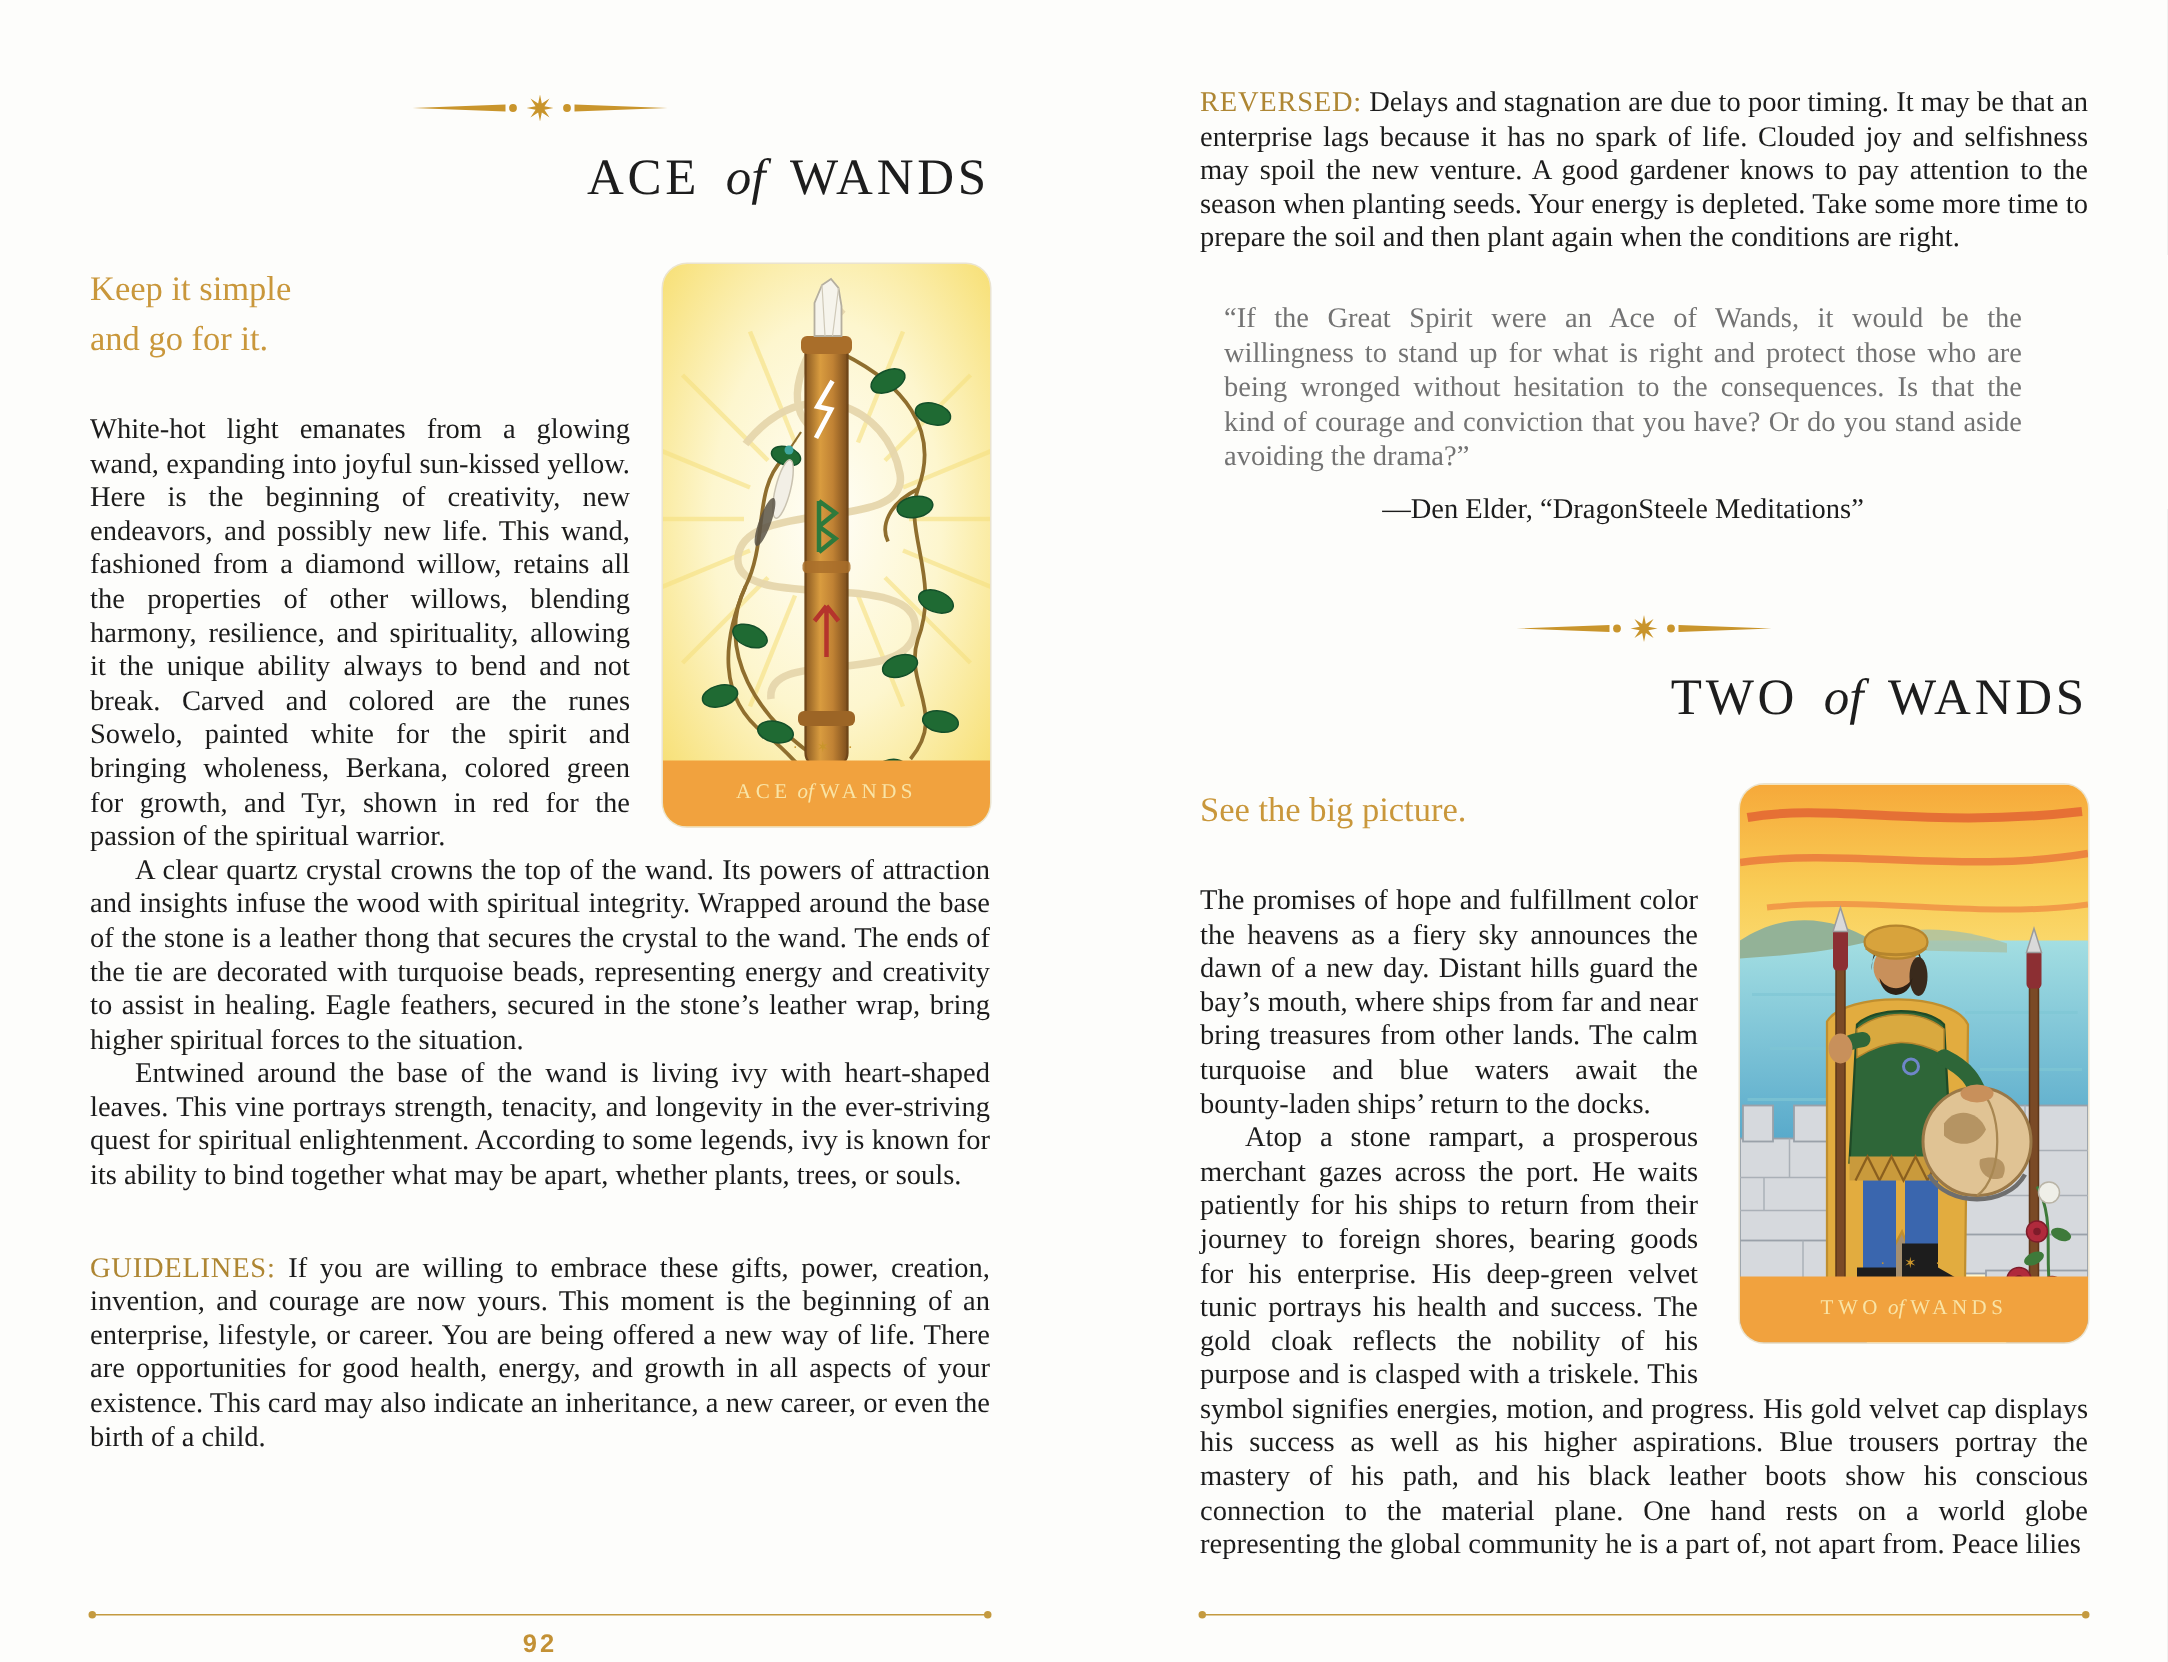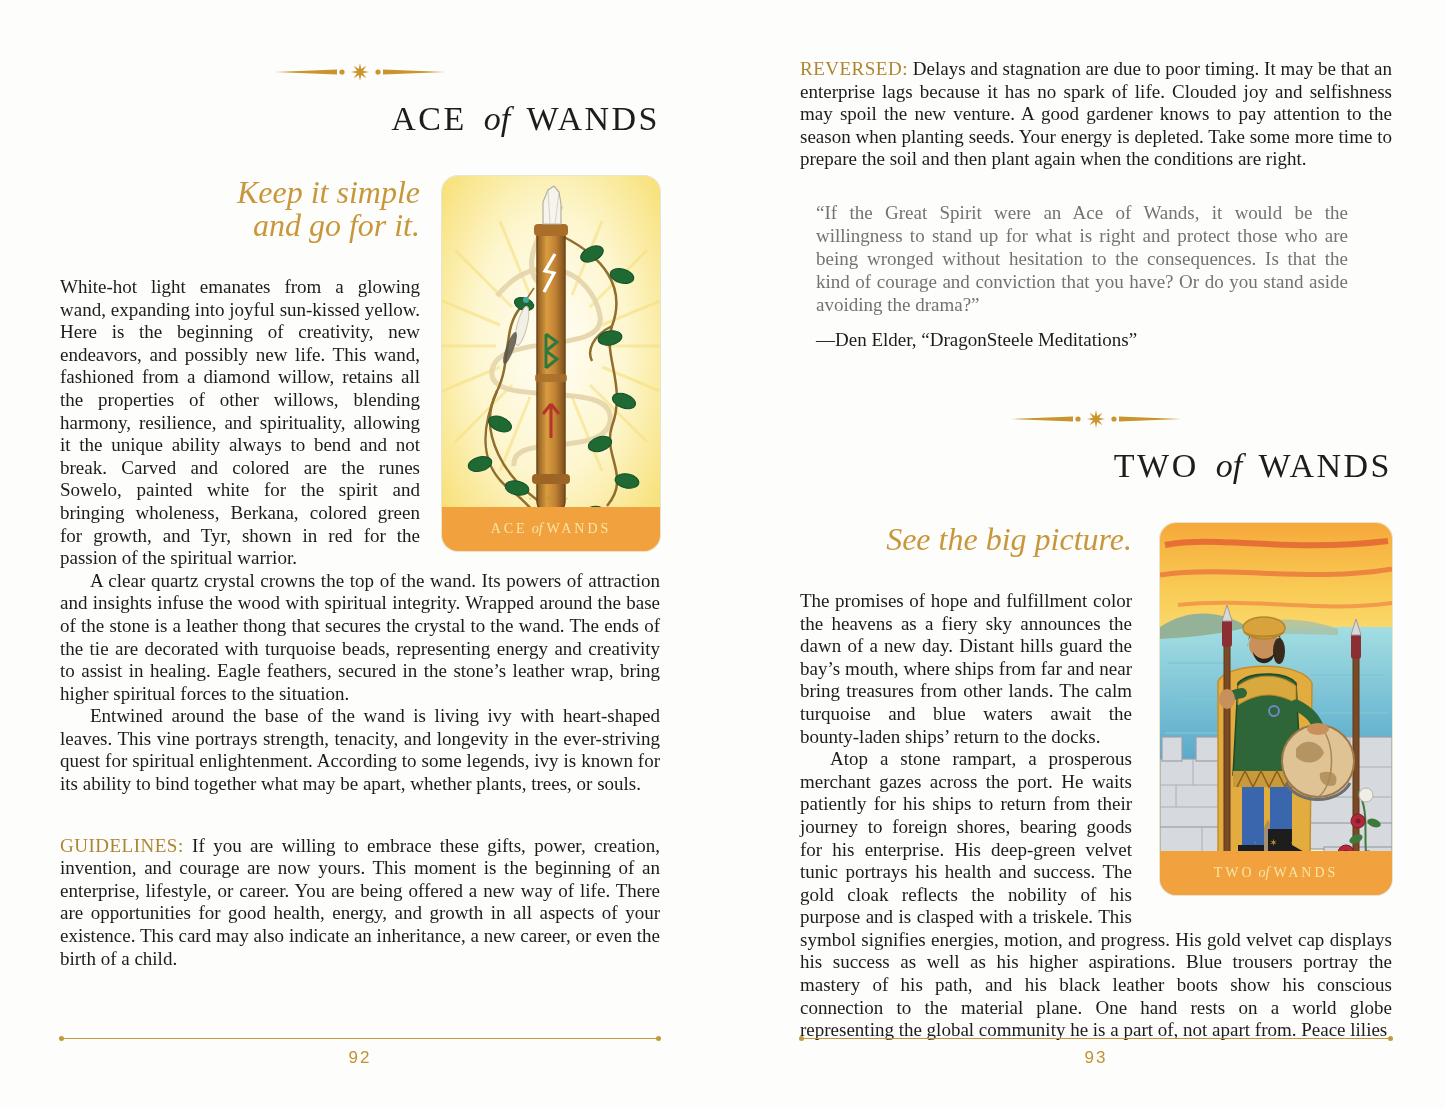--- a/index.html
+++ b/index.html
@@ -56,23 +56,22 @@
     position:absolute;left:0;right:0;bottom:0;height:44px;
     background:#f1a23e;
     color:#f9e4a6;
     display:flex;align-items:center;justify-content:center;
     font-size:14px;letter-spacing:3px;
   }
   figcaption.card-banner em{font-style:italic;letter-spacing:0;margin:0 4px;}
 
   .subtitle{
     margin:6px 0 34px 0;
-    text-align:right;
-    font-style:italic;
-    font-size:32px;
+    text-align:left;
+    font-size:23px;
     line-height:33px;
     color:#c9973b;
   }
   .subtitle span{display:block;}
 
   p.body{
     margin:0;
     font-size:19px;
     line-height:22.6px;
     text-align:justify;
@@ -85,25 +84,25 @@
 
   
   p.reversed{margin-top:58px;}
   blockquote.quote{
     margin:30px 44px 0 16px;
     font-size:19px;line-height:23px;
     text-align:justify;color:#737373;
   }
   p.attribution{
     margin:12px 44px 0 16px;
-    font-size:19px;line-height:23px;color:#1c1c1c;
-  }
-
-  
-  .footer{position:absolute;left:0;right:0;top:1038px;}
+    font-size:19px;line-height:23px;color:#1c1c1c;text-align:center;
+  }
+
+  
+  .footer{position:absolute;left:0;right:0;top:1076px;font-weight:bold;}
   .footer-rule{position:relative;height:1px;background:#c49a3f;}
   .footer-rule::before,.footer-rule::after{
     content:"";position:absolute;top:-2px;width:5px;height:5px;border-radius:50%;background:#c49a3f;
   }
   .footer-rule::before{left:-1px;}
   .footer-rule::after{right:-1px;}
   .pagenum{
     margin-top:9px;text-align:center;
     font-family:"Liberation Sans", sans-serif;
     font-size:17px;letter-spacing:2px;color:#c39135;
@@ -367,17 +366,16 @@
       <p class="subtitle">
         <span>See the big picture.</span>
       </p>
 
       <p class="body">The promises of hope and fulfillment color the heavens as a fiery sky announces the dawn of a new day. Distant hills guard the bay’s mouth, where ships from far and near bring treasures from other lands. The calm turquoise and blue waters await the bounty-laden ships’ return to the docks.</p>
       <p class="body indent">Atop a stone rampart, a prosperous merchant gazes across the port. He waits patiently for his ships to return from their journey to foreign shores, bearing goods for his enterprise. His deep-green velvet tunic portrays his health and success. The gold cloak reflects the nobility of his purpose and is clasped with a triskele. This symbol signifies energies, motion, and progress. His gold velvet cap displays his success as well as his higher aspirations. Blue trousers portray the mastery of his path, and his black leather boots show his conscious connection to the material plane. One hand rests on a world globe representing the global community he is a part of, not apart from. Peace lilies</p>
     </div>
 
     <footer class="footer">
       <div class="footer-rule"></div>
-      <div class="pagenum">93</div>
     </footer>
   </section>
 
 </div>
 
 </body></html>

